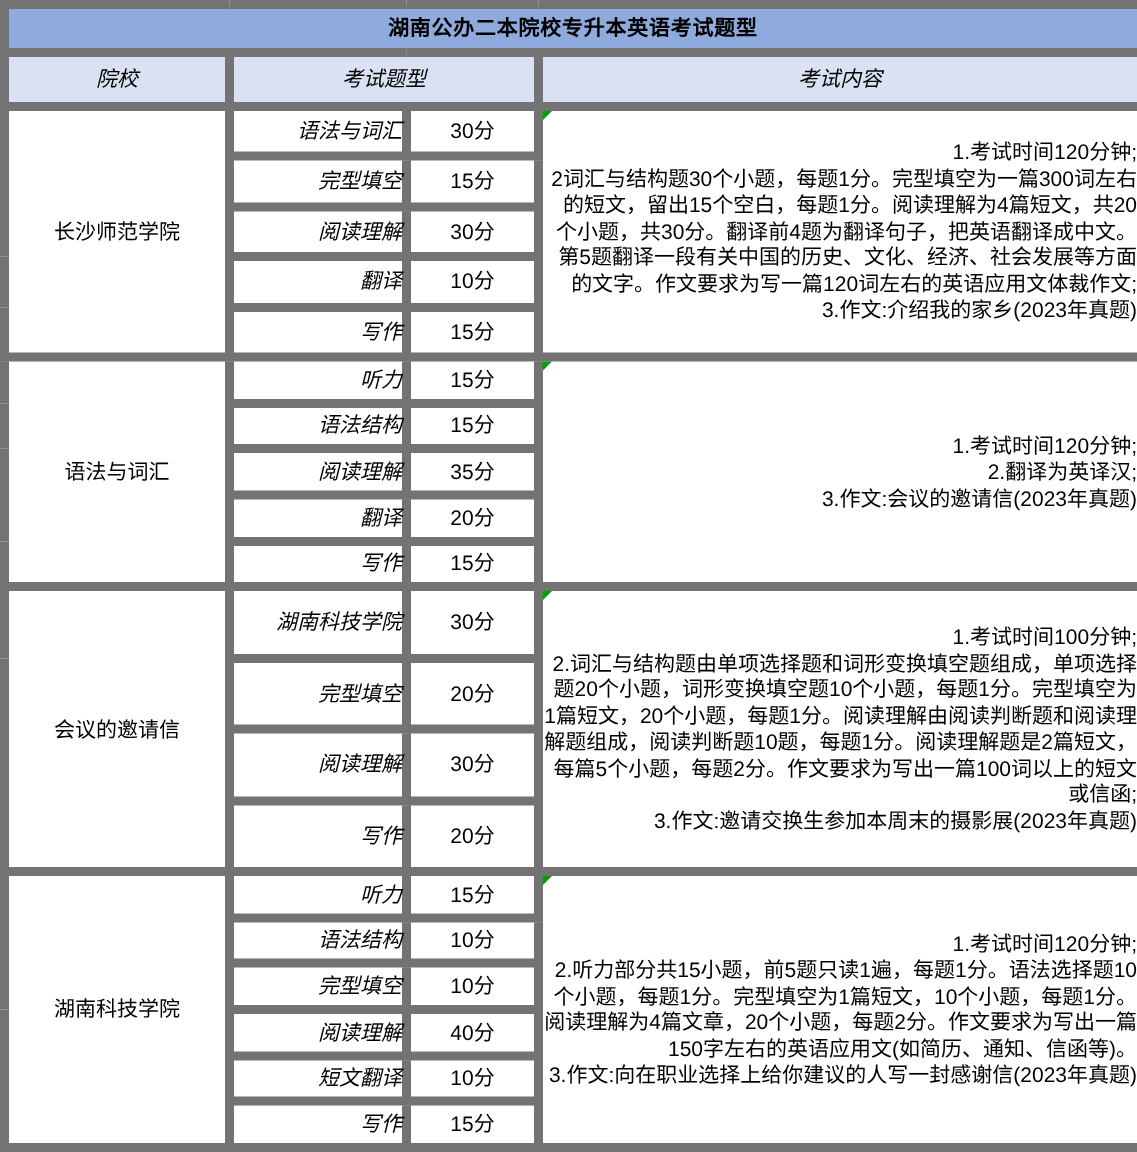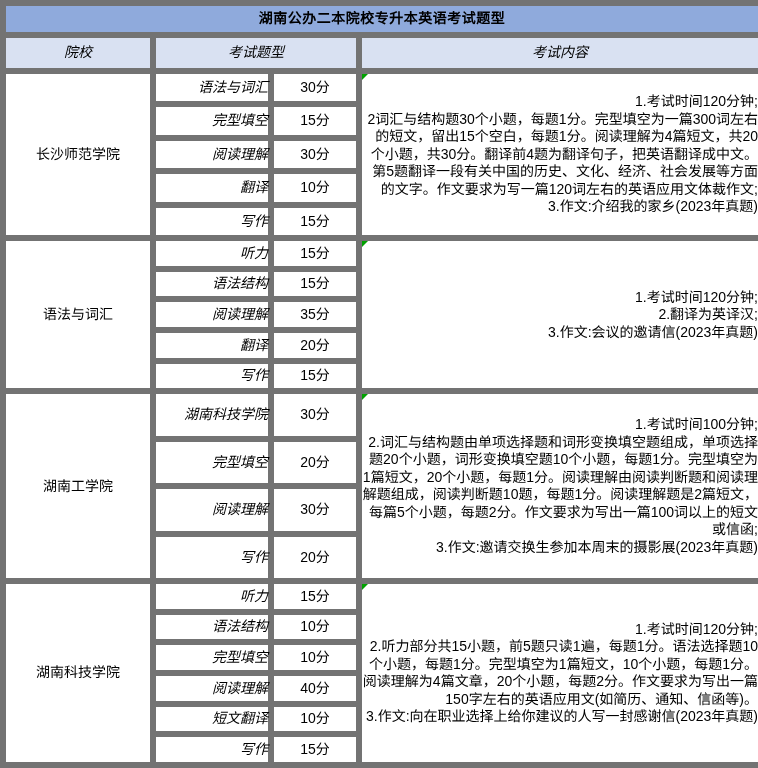--- a/index.html
+++ b/index.html
@@ -177,21 +177,21 @@
         </tr>
         <tr>
           <td class="subject-cell">翻译</td>
           <td class="score-cell">20分</td>
         </tr>
         <tr>
           <td class="subject-cell">写作</td>
           <td class="score-cell">15分</td>
         </tr>
         <tr>
-          <td class="school-cell" rowspan="4">湖南工学院</td>
+          <td class="school-cell" rowspan="4">会议的邀请信</td>
           <td class="subject-cell">湖南科技学院</td>
           <td class="score-cell">30分</td>
           <td class="content-cell" rowspan="4">
             <span class="comment-marker"></span>
             <div class="content-text">1.考试时间100分钟;
 2.词汇与结构题由单项选择题和词形变换填空题组成，单项选择题20个小题，词形变换填空题10个小题，每题1分。完型填空为1篇短文，20个小题，每题1分。阅读理解由阅读判断题和阅读理解题组成，阅读判断题10题，每题1分。阅读理解题是2篇短文，每篇5个小题，每题2分。作文要求为写出一篇100词以上的短文或信函;
 3.作文:邀请交换生参加本周末的摄影展(2023年真题)</div>
           </td>
         </tr>
         <tr>

